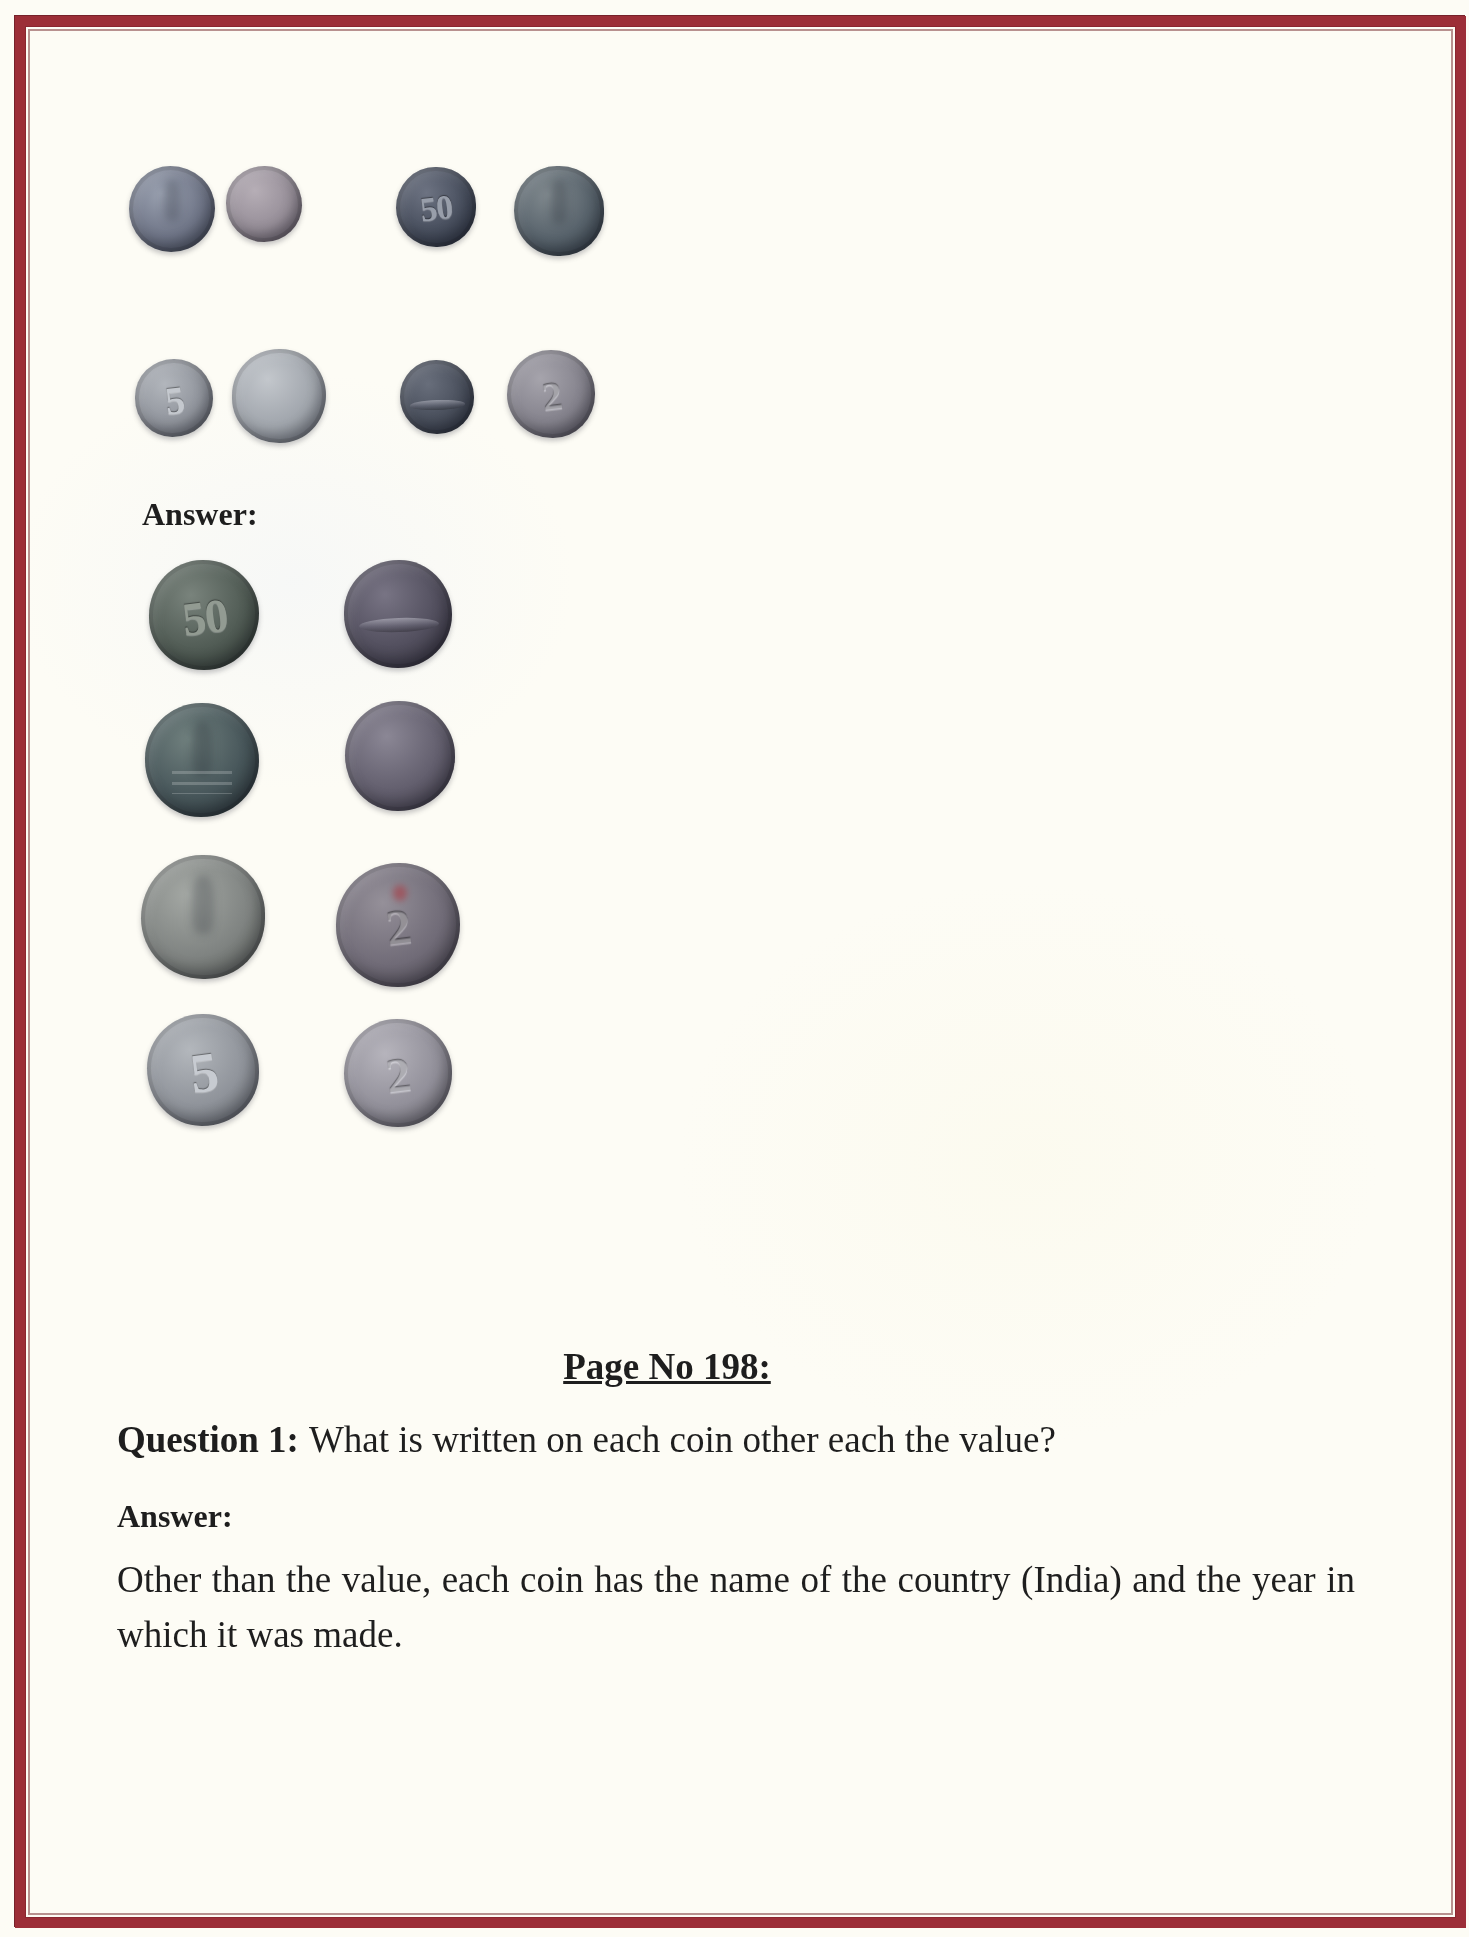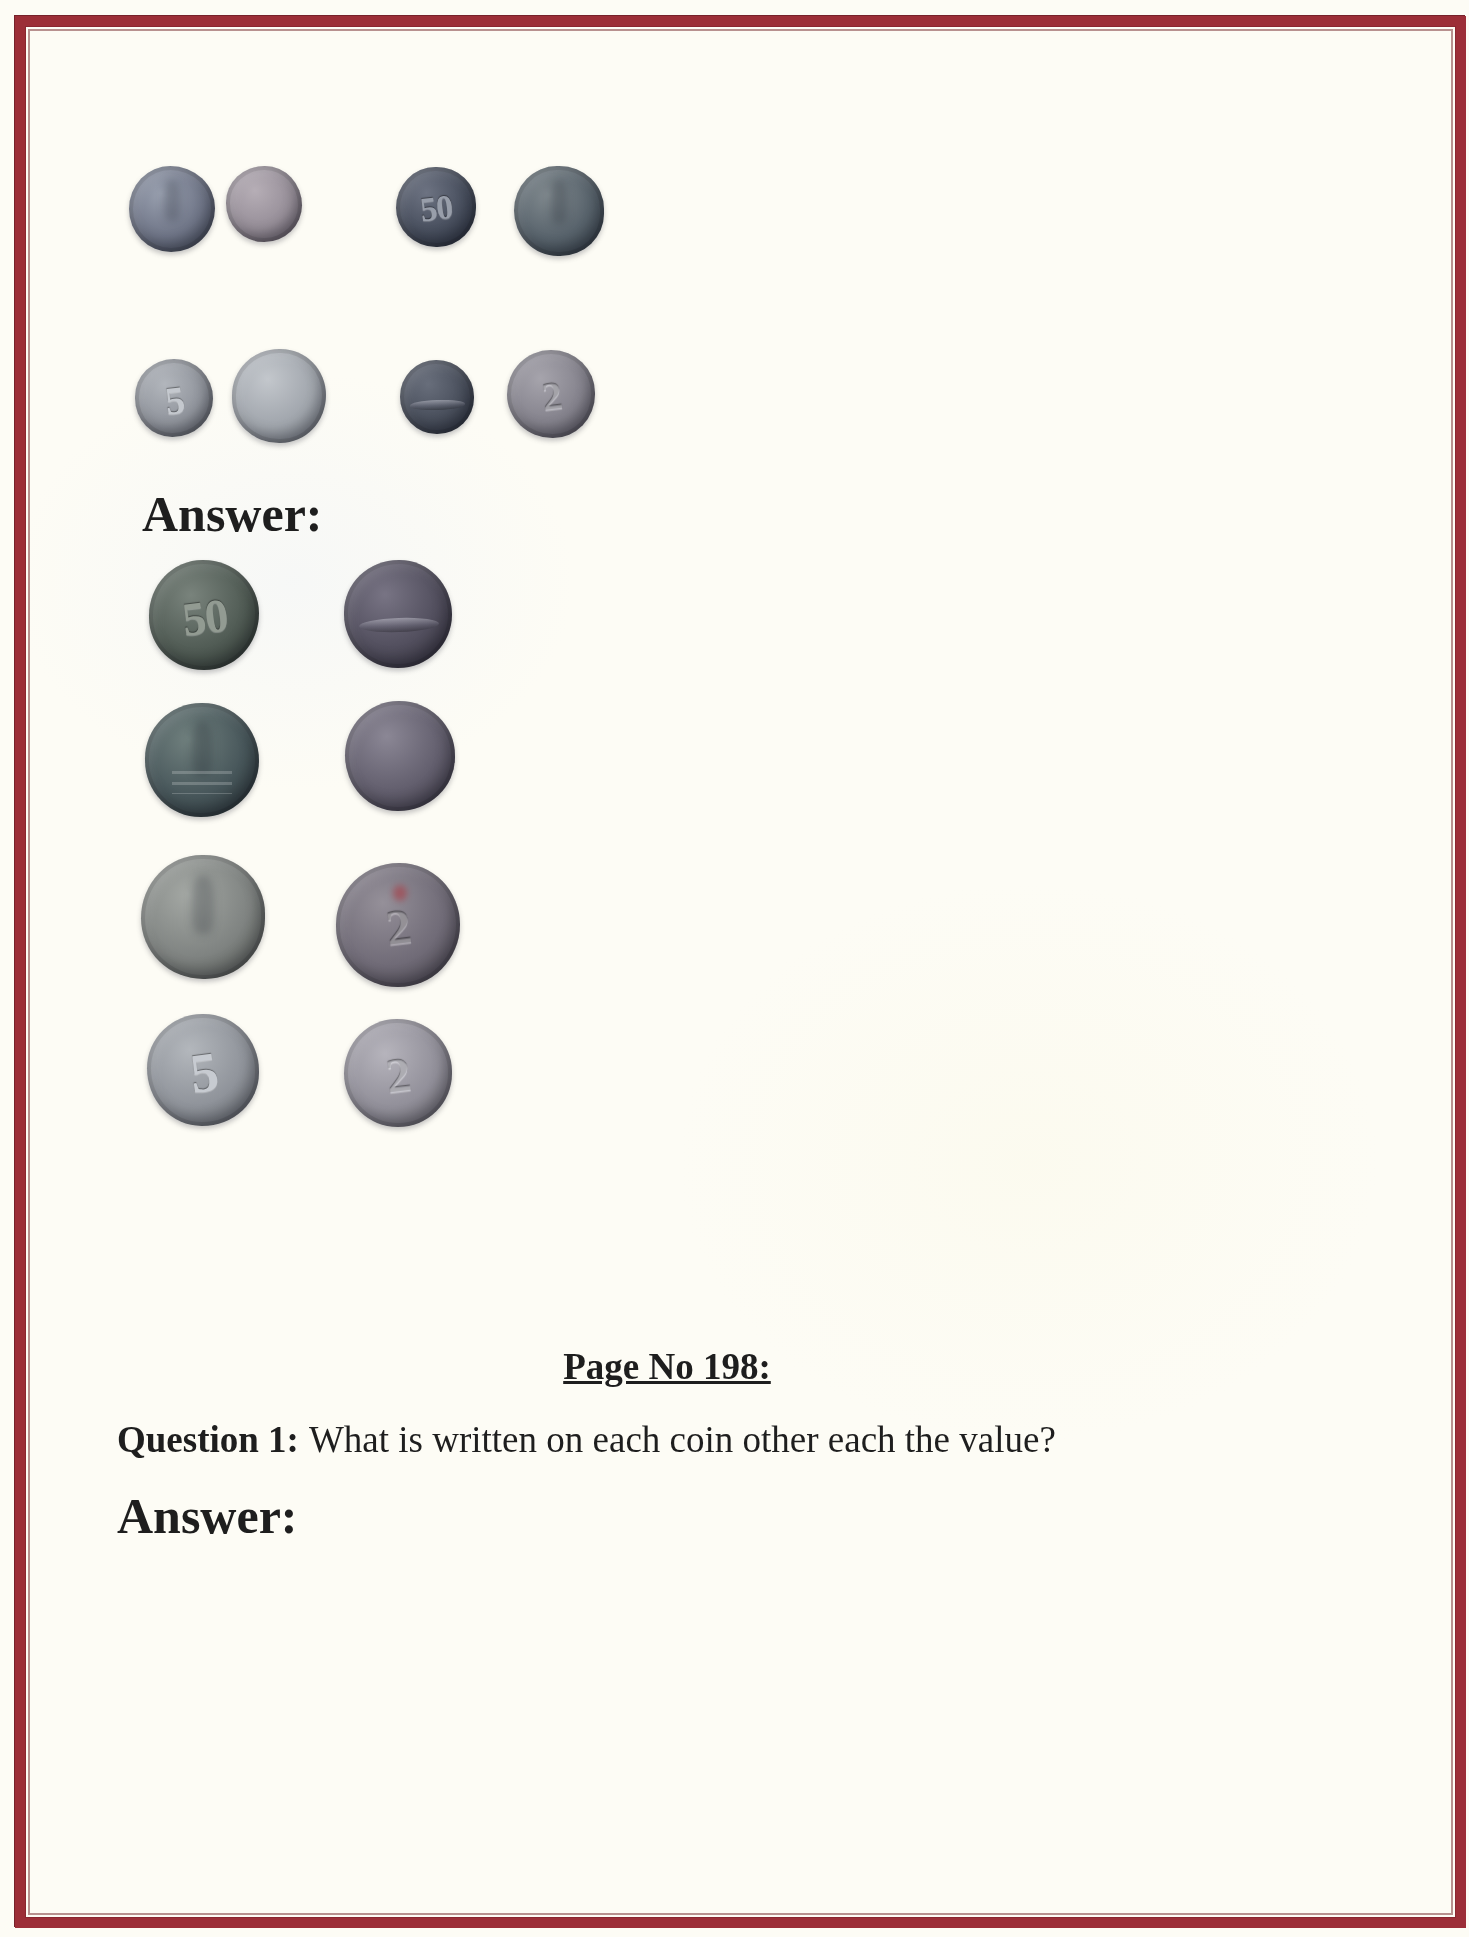--- a/index.html
+++ b/index.html
@@ -72,21 +72,21 @@
   .coin-spot {
     position: absolute; left: 46%; top: 18%; width: 14px; height: 16px;
     background: #a04e57;
     border-radius: 50%;
     filter: blur(3px);
     opacity: 0.8;
   }
 
   
   .txt { position: absolute; font-size: 37px; line-height: 53px; }
-  .heading { font-weight: bold; font-size: 50px; }
+  .heading { font-weight: bold; font-size: 32px; }
   .answer1 { left: 142px; top: 488px; }
   .para-recognise { left: 117px; top: 1150px; width: 1238px; text-align: justify; }
   .page-no { left: 117px; top: 1340px; width: 1100px; text-align: center; font-weight: bold; text-decoration: underline; }
   .question-line { left: 117px; top: 1413px; width: 1260px; }
   .q-label { font-weight: bold; padding-right: 10px; }
   .answer2 { left: 117px; top: 1490px; }
   .para-other { left: 117px; top: 1552px; width: 1238px; text-align: justify; line-height: 55px; }
 </style>
 </head>
 <body>
@@ -147,14 +147,15 @@
 
 
   <div class="txt page-no">Page No 198:</div>
 
   <div class="txt question-line">
     <span class="q-label">Question 1:</span><span>What is written on each coin other each the value?</span>
   </div>
 
   <div class="txt heading answer2">Answer:</div>
 
+  <div class="txt para-other">Other than the value, each coin has the name of the country (India) and the year in which it was made.</div>
 
 </div>
 
 </body></html>

